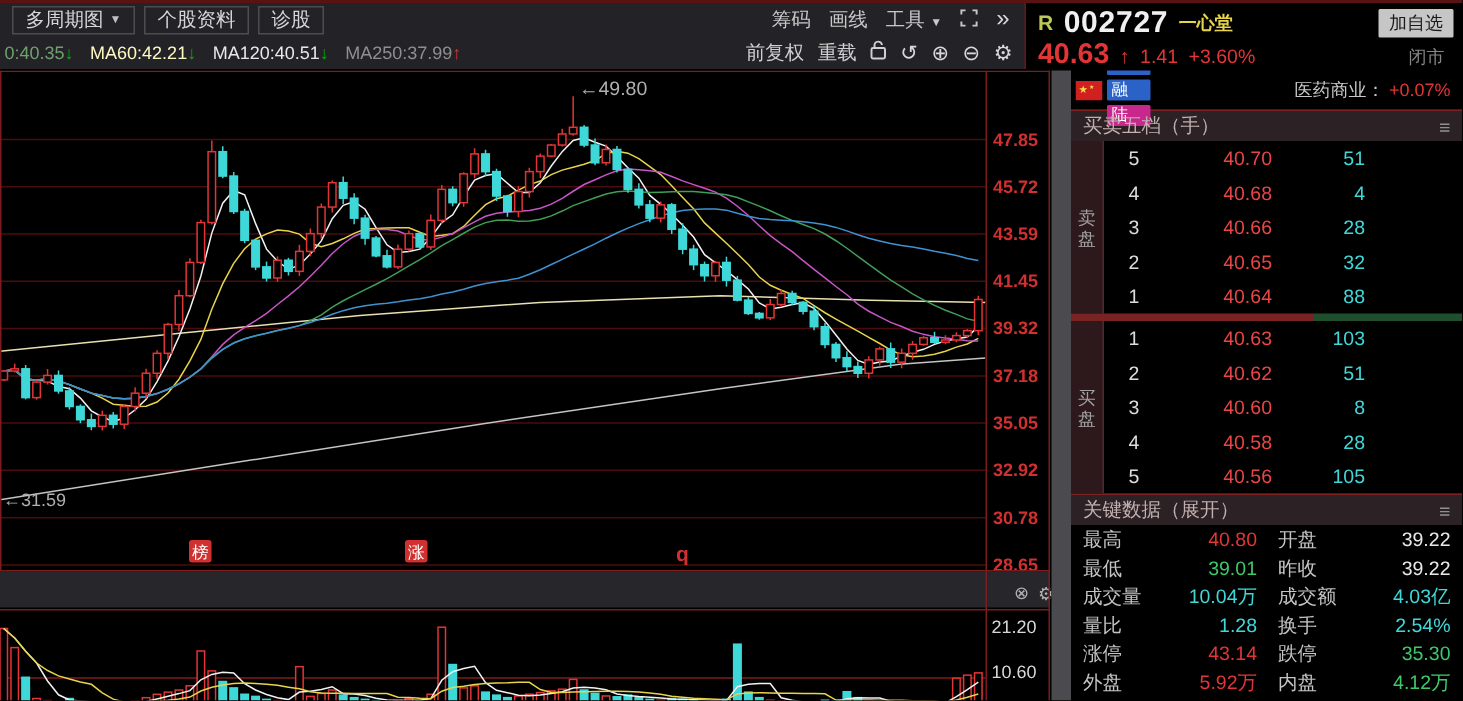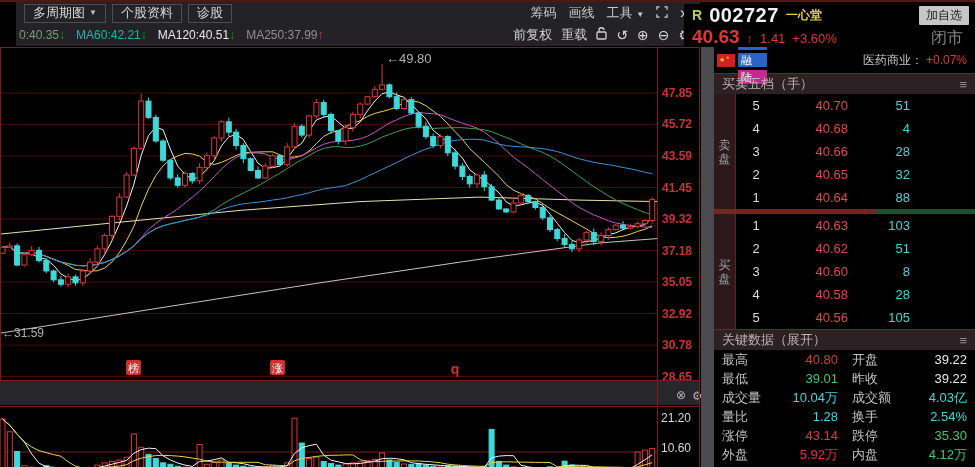--- a/index.html
+++ b/index.html
@@ -1,21 +1,21 @@
 <!DOCTYPE html>
 <html><head>
 <meta charset="utf-8">
 <style>
   * { margin:0; padding:0; box-sizing:border-box; }
   html,body { background:#000; }
   body { font-family:"Liberation Sans","DejaVu Sans",sans-serif; }
   #app { position:relative; width:975px; height:467px; background:#000; overflow:hidden; border-top:2px solid #5a1313; }
 
   
-  #toolbar { position:absolute; left:16px; top:0; width:684px; height:44px;
+  #toolbar { position:absolute; left:0; top:0; width:684px; height:44px;
     background:#232327; border-right:1px solid #6a1717; display:flex; flex-direction:column; }
   .trow { display:flex; align-items:center; height:22px; }
   #tab-list { display:flex; gap:6px; margin-left:8px; }
   .tab { border:1px solid #4c4c52; color:#d6d6d6; font-size:13px; padding:0 8px; height:19px;
     line-height:18px; white-space:nowrap; cursor:default; display:flex; align-items:center; gap:4px;}
   .tab .dd { font-size:8px; color:#c0c0c0; }
   .tb-right { margin-left:auto; margin-right:10px; display:flex; align-items:center; gap:12px;
     color:#c8c8c8; font-size:13px; white-space:nowrap;}
   .tb-right2 { margin-left:auto; margin-right:8px; display:flex; align-items:center; gap:9px;
     color:#d0d0d0; font-size:13px; white-space:nowrap;}
@@ -27,21 +27,21 @@
   .si-row1 { display:flex; align-items:center; height:22px; padding-left:8px; gap:7px; }
   .si-row2 { display:flex; align-items:baseline; height:21px; padding-left:8px; gap:7px; }
   .r-flag { color:#bcc85a; font-size:14px; font-weight:bold; }
   .s-code { color:#f0f0f0; font-size:20px; font-weight:bold; letter-spacing:.5px;}
   .s-name { color:#e8d44a; font-size:12px; font-weight:bold; }
   .add-btn { margin-left:auto; margin-right:6px; background:#c6c6c6; color:#1a1a1a; font-size:12px;
     padding:1px 7px; border-radius:1px; cursor:default;}
   .s-price { color:#e23535; font-size:19px; font-weight:bold; }
   .s-arrow { color:#e23535; font-size:13px; font-weight:bold;}
   .s-chg { color:#e23535; font-size:13px; }
-  .mkt { margin-left:auto; margin-right:12px; color:#868686; font-size:16px; }
+  .mkt { margin-left:auto; margin-right:12px; color:#868686; font-size:12px; }
 
   
   #chart-svg { position:absolute; left:0; top:45px; }
   #splitter { position:absolute; left:701px; top:45px; width:13px; height:422px; background:#4b4b4f; cursor:col-resize;}
 
   
   #right-panel { position:absolute; left:714px; top:45px; width:261px; height:422px; background:#000; overflow:hidden;}
   #badges-row { height:26px; display:flex; align-items:center; gap:3px; padding:0 8px 0 3px; }
   .badge { font-size:11px; line-height:14px; height:14px; padding:0 3px; color:#fff; border-radius:1px; }
   .b0 { background:#2a62c8; } .b1 { background:#2a62c8; } .b2 { background:#c8288c; }
@@ -95,21 +95,21 @@
           <svg width="12" height="12" viewBox="0 0 13 13">
               <path d="M1 4V1h3M9 1h3v3M12 9v3H9M4 12H1V9" fill="none" stroke="#c8c8c8" stroke-width="1.4"></path>
             </svg>
         </span>
         <span class="icn" style="font-size:16px;">»</span>
       </div>
     </div>
     <div class="trow">
       <div id="ma-list">
           <span class="ma-item"><span style="color: rgb(111, 160, 111);">0:40.35</span><span style="color: rgb(0, 170, 0);">↓</span></span>
-          <span class="ma-item"><span style="color: #14b8a6;">MA60:42.21</span><span style="color: rgb(0, 170, 0);">↓</span></span>
+          <span class="ma-item"><span style="color: #fef9c3;">MA60:42.21</span><span style="color: rgb(0, 170, 0);">↓</span></span>
           <span class="ma-item"><span style="color: rgb(232, 232, 232);">MA120:40.51</span><span style="color: rgb(0, 170, 0);">↓</span></span>
           <span class="ma-item"><span style="color: rgb(143, 143, 143);">MA250:37.99</span><span style="color: rgb(226, 53, 53);">↑</span></span>
         </div>
       <div class="tb-right2">
         <span>前复权</span>
         <span>重载</span>
         <span>
           <svg width="11" height="13" viewBox="0 0 11 13">
               <rect x="1" y="5" width="9" height="7" rx="1" fill="none" stroke="#d0d0d0" stroke-width="1.3"></rect>
               <path d="M3 5V3.5A2.5 2.5 0 0 1 8 3" fill="none" stroke="#d0d0d0" stroke-width="1.3"></path>

